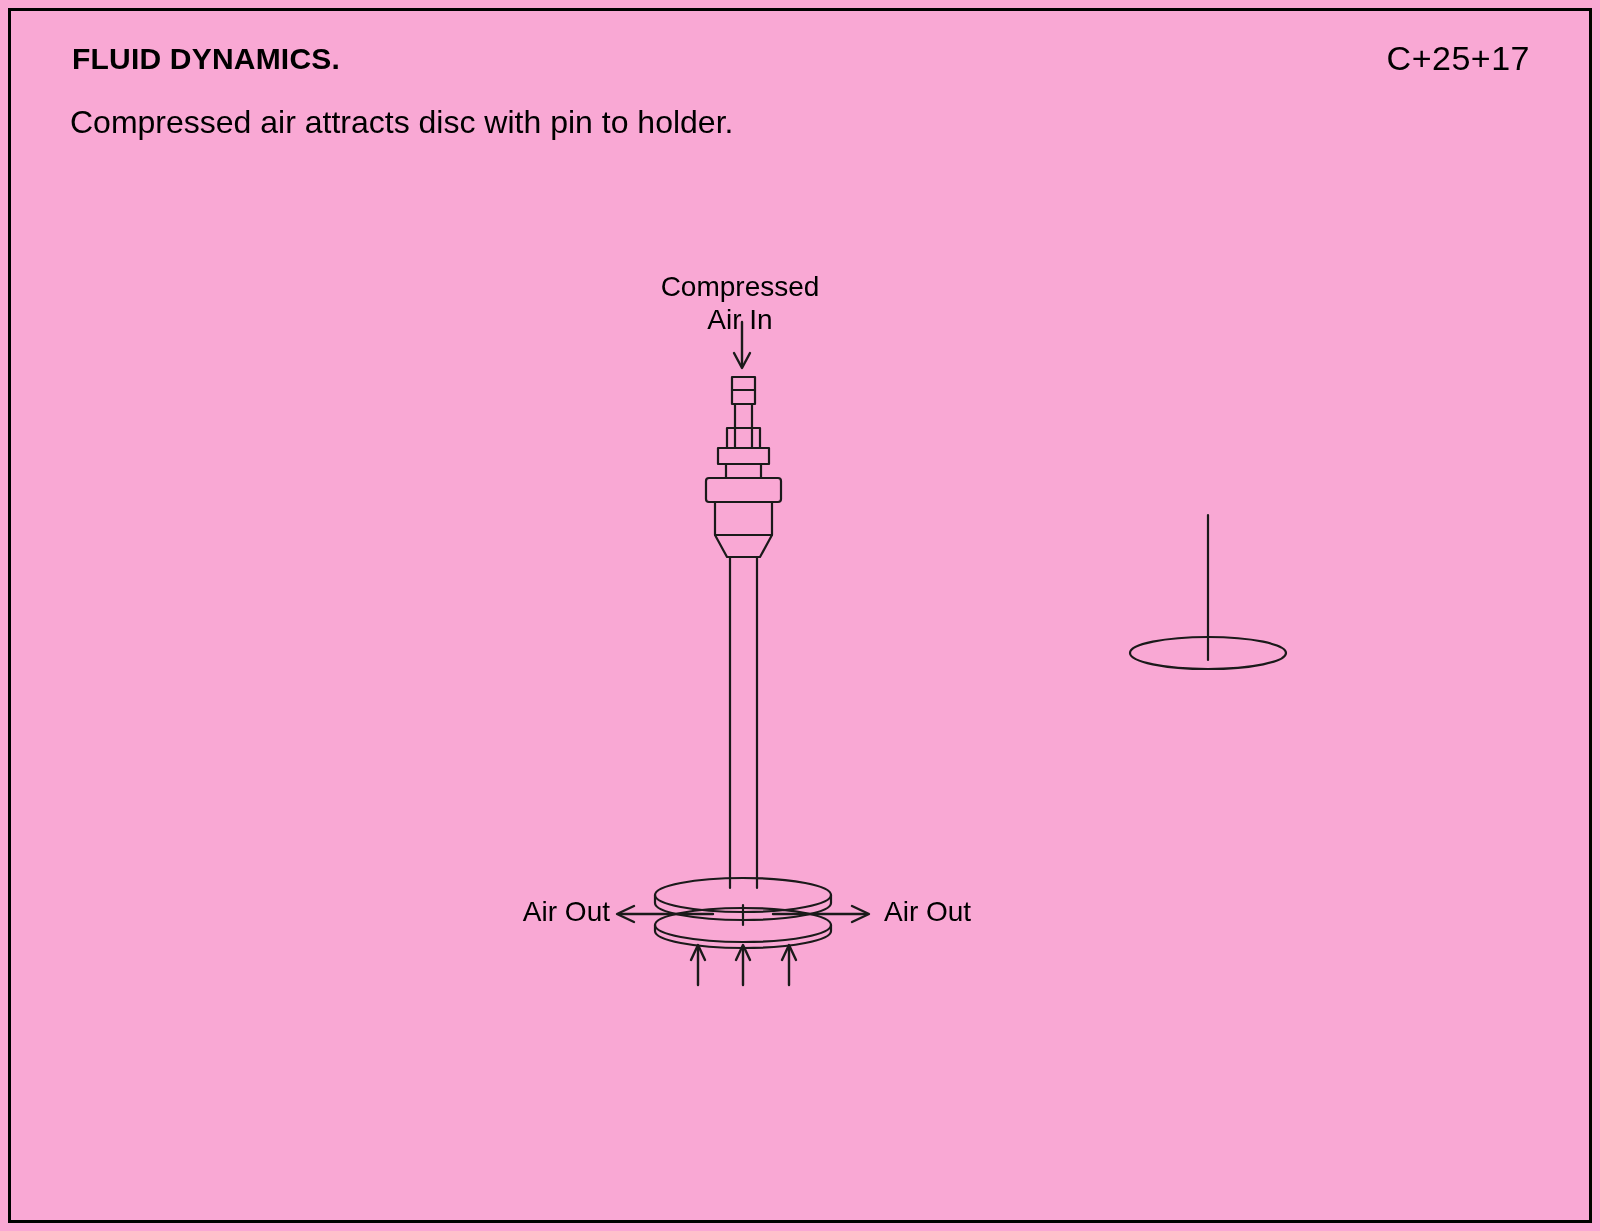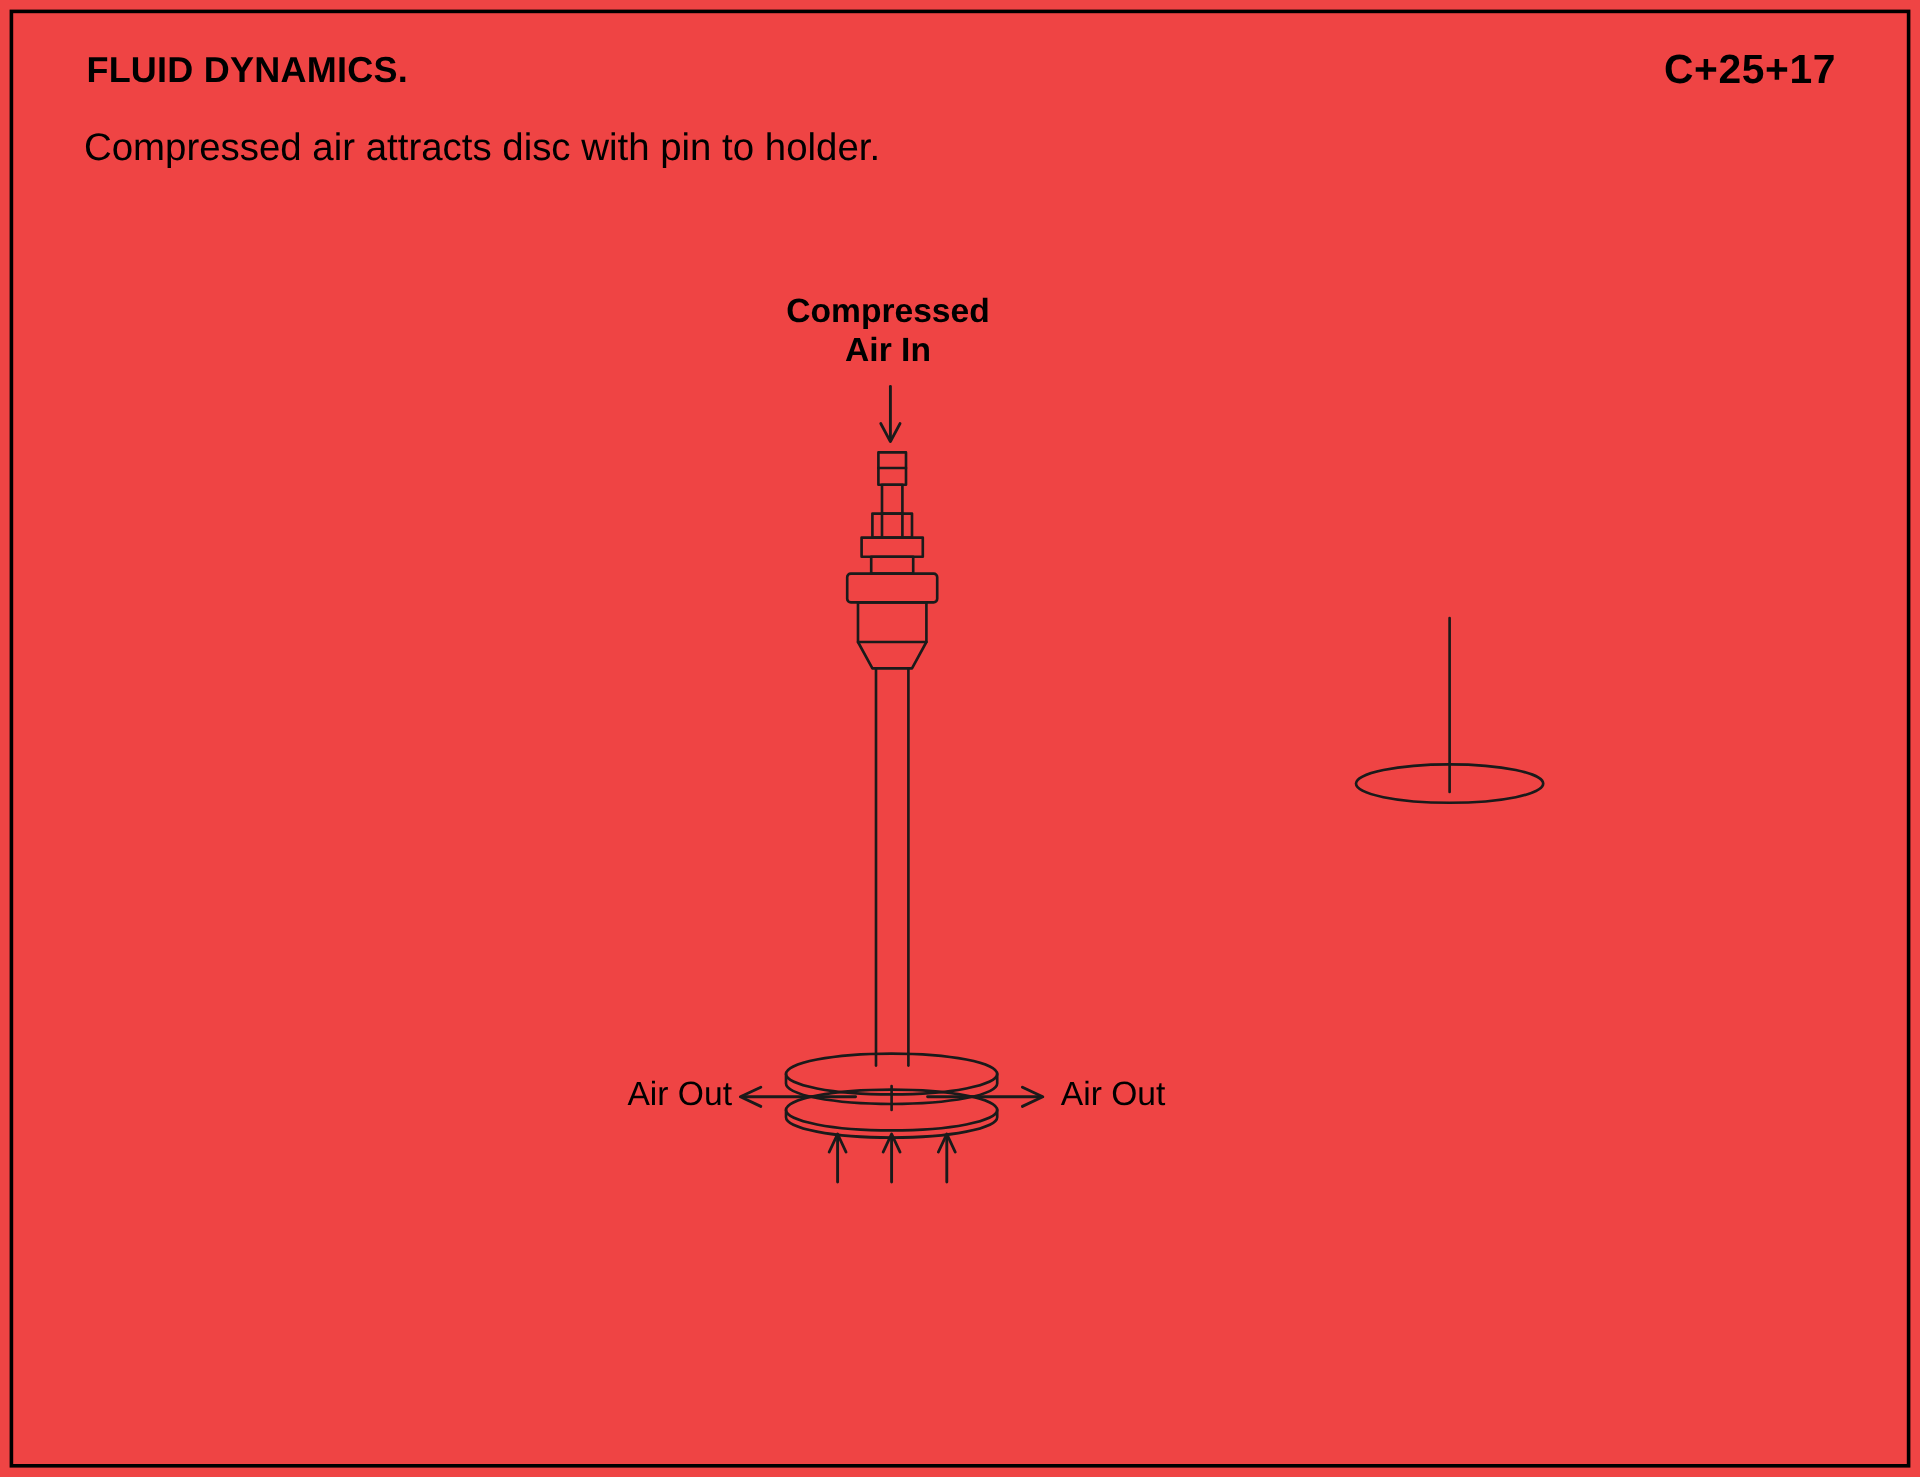--- a/index.html
+++ b/index.html
@@ -11,21 +11,21 @@
     width: 1600px;
     height: 1231px;
     font-family: "Liberation Sans", sans-serif;
     color: #000000;
     overflow: hidden;
   }
   #page {
     position: relative;
     width: 1600px;
     height: 1231px;
-    background: #ef4444;
+    background: #f9a8d4;
     box-sizing: border-box;
   }
   .frame {
     position: absolute;
     left: 8px;
     top: 8px;
     width: 1584px;
     height: 1215px;
     border: 3px solid #000000;
     box-sizing: border-box;
@@ -37,21 +37,21 @@
     font-size: 30px;
     font-weight: bold;
     letter-spacing: 0.2px;
     white-space: nowrap;
   }
   .code {
     position: absolute;
     right: 70px;
     top: 39px;
     font-size: 34px;
-    font-weight: bold;
+    font-weight: normal;
     letter-spacing: 0.5px;
     white-space: nowrap;
   }
   .subtitle {
     position: absolute;
     left: 70px;
     top: 104px;
     font-size: 32px;
     white-space: nowrap;
   }
@@ -160,21 +160,21 @@
       </g>
 
       <g>
         <ellipse cx="1208" cy="653" rx="78" ry="16"></ellipse>
         <line x1="1208" y1="515" x2="1208" y2="660"></line>
       </g>
 
     </g>
   </svg>
 
-  <div class="lbl c" style="left:560px; top:242px; width:360px;font-weight:bold;">Compressed
+  <div class="lbl c" style="left:560px; top:270px; width:360px;">Compressed
 Air In</div>
 
   <div class="lbl r" style="left:300px; top:895px; width:310px;">Air Out</div>
 
   <div class="lbl" style="left:884px; top:895px; width:300px;">Air Out</div>
 
 
 
 </div>
 

